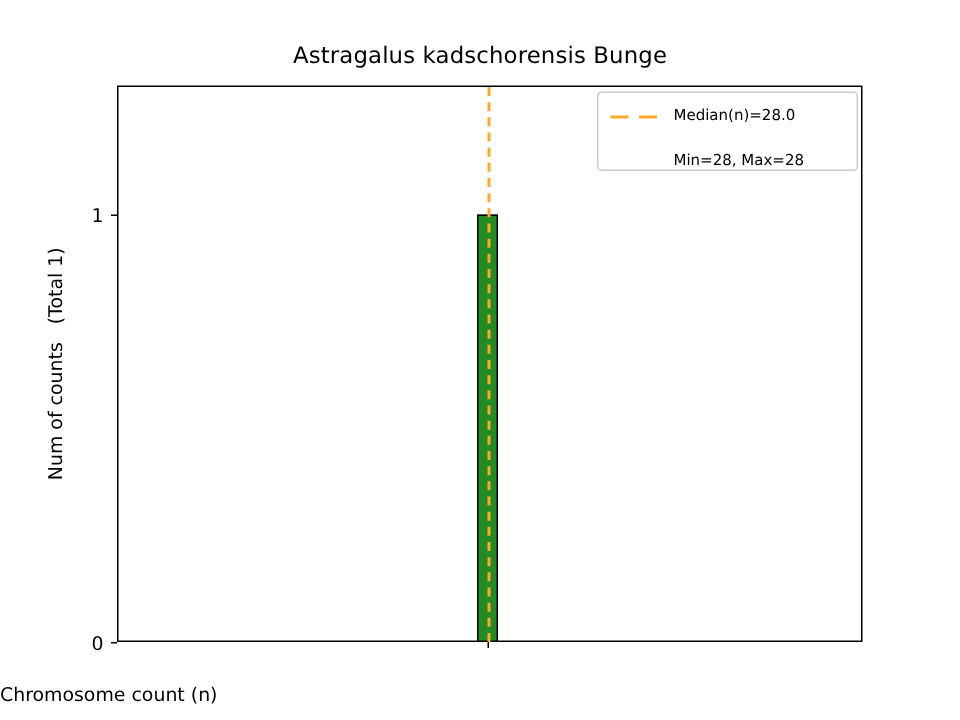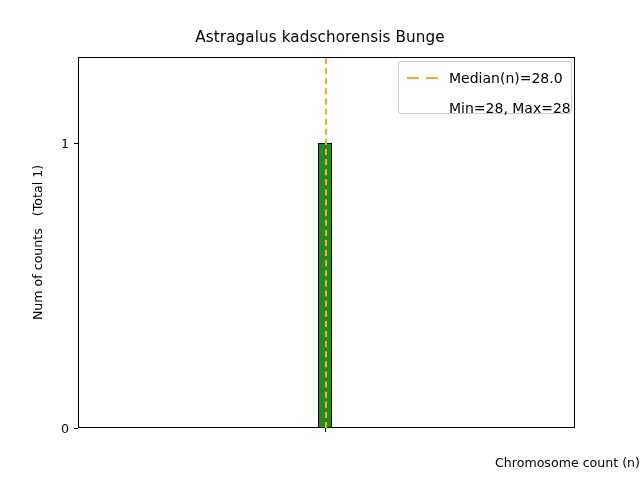--- a/index.html
+++ b/index.html
@@ -90,21 +90,21 @@
     white-space: nowrap;
     transform: translateX(-50%);
   }
 
   
   #xlabel {
     position: absolute;
     left: 0;
     top: 455px;
     width: 640px;
-    text-align: right;
+    text-align: left;
     font-size: 12.6px;
     color: #000000;
   }
   #ylabel {
     position: absolute;
     left: -153px;
     top: 235px;
     width: 380px;
     text-align: center;
     font-size: 12.6px;
@@ -141,21 +141,21 @@
   .legend-sample .dash {
     position: absolute;
     top: 5px;
     height: 0;
     border-top-width: 2.6px;
     border-top-style: solid;
   }
   .legend-sample .dash.d1 { left: 1px;  width: 12px; }
   .legend-sample .dash.d2 { left: 20px; width: 12px; }
   .legend-text {
-    font-size: 14px;
+    font-size: 10px;
     color: #000000;
     white-space: nowrap;
   }
   .legend-row.second .legend-text {
     margin-left: 0;
     margin-top: 22px;
   }
   .legend-spacer {
     flex: 0 0 36px;
     margin-right: 7px;

